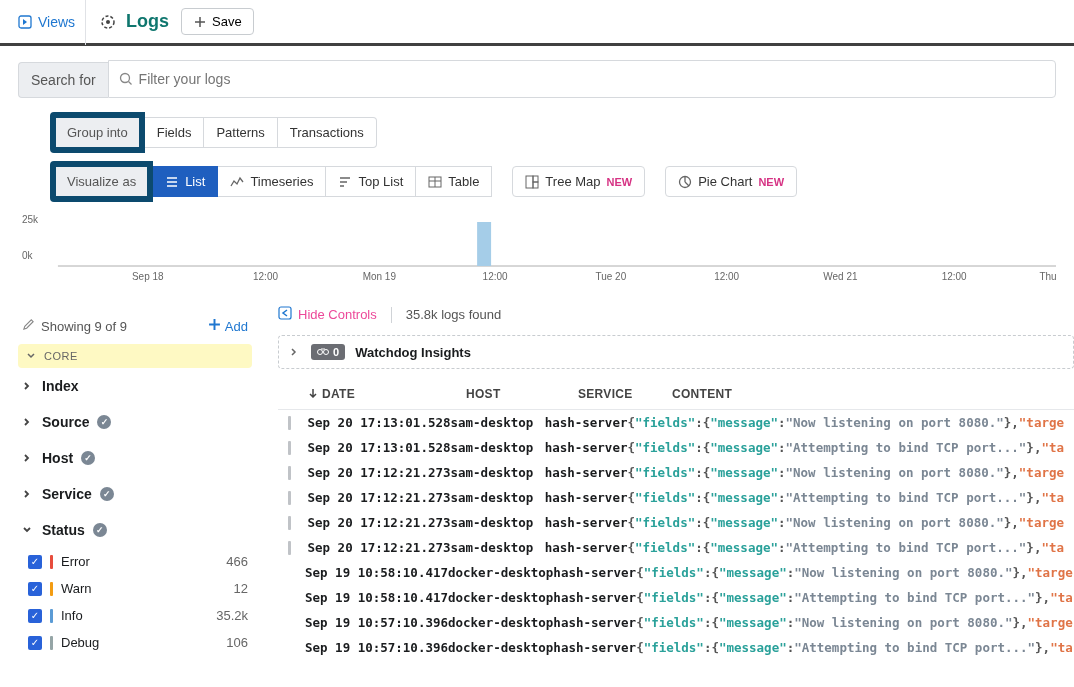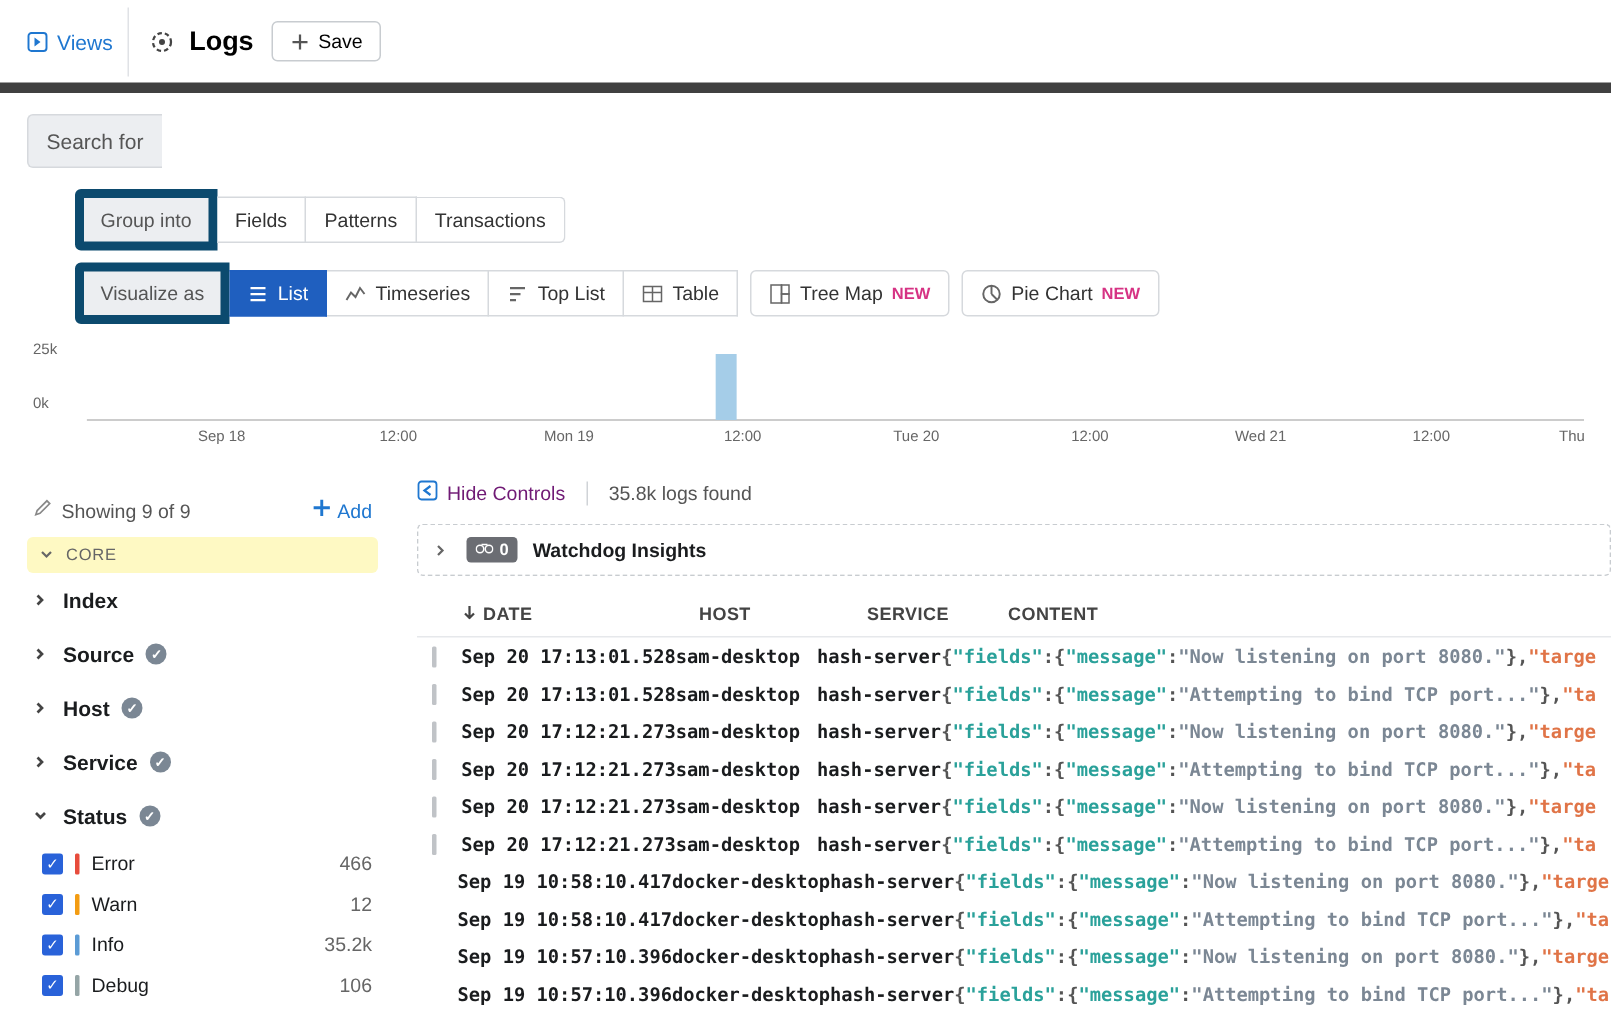--- a/index.html
+++ b/index.html
@@ -1,32 +1,32 @@
 <!DOCTYPE html>
 <html><head>
 <meta charset="utf-8">
 <style>
 * { box-sizing: border-box; margin: 0; padding: 0; }
 body { font-family: -apple-system, BlinkMacSystemFont, "Segoe UI", Helvetica, Arial, sans-serif; font-size: 13px; color: #1a1c1e; background: #fff; overflow: hidden; }
-.topbar { display: flex; align-items: center; height: 62px; border-bottom: 7px solid #404040; padding: 16px 8px; gap: 12px; }
+.topbar { display: flex; align-items: center; height: 46px; border-bottom: 3px solid #404040; padding: 16px 8px; gap: 12px; }
 .views-btn { display: flex; align-items: center; gap: 6px; color: #1f77d0; padding: 6px 10px; border-right: 1px solid #e0e2e6; height: 46px; cursor: pointer; font-size: 14px; }
-.logs-title { display: flex; align-items: center; gap: 8px; font-size: 18px; font-weight: 600; color: #000000; }
+.logs-title { display: flex; align-items: center; gap: 8px; font-size: 18px; font-weight: 600; color: #0f766e; }
 .save-btn { display: flex; align-items: center; gap: 5px; border: 1px solid #c8ccd0; background: #fff; border-radius: 4px; padding: 5px 11px; cursor: pointer; font-size: 13px; }
 .searchbar-row { display: flex; align-items: flex-end; padding: 14px 18px 10px 18px; gap: 0; }
 .search-for-label { background: #eceef1; border: 1px solid #d6d9dd; border-right: none; border-radius: 4px 0 0 4px; padding: 9px 12px; color: #555; font-size: 14px; }
 .search-input-wrap { flex: 1; display: flex; align-items: center; border: 1px solid #d6d9dd; border-radius: 0 4px 4px 0; padding: 0 10px; height: 38px; }
 .search-input-wrap input { flex: 1; border: none; outline: none; font-size: 14px; padding: 8px 6px; }
 .magnify { color: #888; display: inline-flex; }
 .group-row, .viz-row { display: flex; align-items: center; padding: 4px 18px 4px 50px; gap: 0; }
 .seg-label { background: #eceef1; border: 6px solid #0c4a6e; color: #555; padding: 7px 11px; font-size: 13px; border-radius: 4px 0 0 4px; }
 .seg-btn { border: 1px solid #d6d9dd; border-left: none; background: #fff; padding: 7px 12px; font-size: 13px; cursor: pointer; display: flex; align-items: center; gap: 6px; color: #333; }
 .seg-btn:last-child { border-radius: 0 4px 4px 0; }
 .seg-btn.active { background: #1f5fbf; color: #fff; border-color: #1f5fbf; }
 .new-badge { color: #d63384; font-size: 11px; font-weight: 600; }
-.seg-btn.detached { margin-left: 8px; border-left: 1px solid #d6d9dd; border-radius: 4px; text-align: center; }
+.seg-btn.detached { margin-left: 20px; border-left: 1px solid #d6d9dd; border-radius: 4px; text-align: center; }
 .ico { display: inline-flex; width: 14px; height: 14px; align-items: center; justify-content: center; color: #666; }
 .seg-btn.active .ico { color: #fff; }
 .chart-area { padding: 8px 18px 0 18px; position: relative; }
 .chart-svg { width: 100%; height: 78px; display: block; }
 .chart-ylabel { position: absolute; left: 22px; font-size: 10px; color: #666; }
 .main-split { display: flex; height: calc(687px - 46px - 62px - 72px - 86px); }
 .left-panel { width: 264px; padding: 14px 12px 0 18px; border-right: 0; }
 .facet-search { display: flex; align-items: center; border: 1px solid #d6d9dd; border-radius: 4px; padding: 6px 8px; gap: 6px; }
 .facet-search input { border: none; outline: none; flex: 1; font-size: 13px; }
 .facet-showing { display: flex; align-items: center; justify-content: space-between; padding: 12px 4px 10px 4px; font-size: 13px; color: #555; }
@@ -34,21 +34,21 @@
 .core-header { background: #fef9c3; border-radius: 4px; padding: 6px 8px; font-size: 11px; color: #666; letter-spacing: .5px; display: flex; align-items: center; gap: 6px; }
 .facet-group { padding: 10px 4px; font-size: 14px; font-weight: 600; display: flex; align-items: center; gap: 8px; cursor: pointer; }
 .facet-group .chk-ico { width: 14px; height: 14px; border-radius: 50%; background: #7b8794; display: inline-flex; align-items: center; justify-content: center; color: #fff; font-size: 9px; }
 .status-row { display: flex; align-items: center; justify-content: space-between; padding: 6px 4px 6px 10px; font-size: 13px; }
 .status-row .left { display: flex; align-items: center; gap: 8px; }
 .chk { width: 14px; height: 14px; background: #2962d9; border-radius: 2px; display: inline-flex; align-items: center; justify-content: center; color: #fff; font-size: 10px; }
 .status-bar { width: 3px; height: 14px; border-radius: 1px; }
 .status-count { color: #666; }
 .right-panel { flex: 1; padding: 14px 0 0 14px; min-width: 0; }
 .rp-top { display: flex; align-items: center; gap: 14px; padding: 0 0 12px 0; font-size: 13px; }
-.hide-controls { color: #701a75; display: flex; align-items: center; gap: 6px; cursor: pointer; }
+.hide-controls { color: #ec4899; display: flex; align-items: center; gap: 6px; cursor: pointer; }
 .vdiv { width: 1px; height: 16px; background: #d0d3d7; }
 .logs-found { color: #555; }
 .watchdog { border: 1px dashed #c8ccd0; border-radius: 4px; padding: 8px 10px; display: flex; align-items: center; gap: 10px; font-size: 13px; font-weight: 600; }
 .wd-badge { background: #6b6d73; color: #fff; border-radius: 3px; padding: 2px 6px; display: flex; align-items: center; gap: 4px; font-size: 11px; }
 .table-wrap { margin-top: 10px; overflow: hidden; }
 .thdr { display: flex; padding: 8px 10px; font-size: 12px; font-weight: 700; color: #444; border-bottom: 1px solid #e6e8eb; letter-spacing: .3px; }
 .col-ind { width: 20px; }
 .col-date { width: 158px; display: flex; align-items: center; gap: 4px; }
 .col-host { width: 112px; }
 .col-svc { width: 94px; }
@@ -90,20 +90,29 @@
       <svg width="12" height="12" viewBox="0 0 12 12">
           <path d="M6 1v10M1 6h10" stroke="#555" stroke-width="1.5"></path>
         </svg>
     </span>
     <span>Save</span>
   </button>
 </div>
 
 <div class="searchbar-row">
   <div class="search-for-label">Search for</div>
+  <div class="search-input-wrap">
+    <span class="magnify">
+      <svg width="14" height="14" viewBox="0 0 14 14">
+          <circle cx="6" cy="6" r="4.5" fill="none" stroke="#888" stroke-width="1.3"></circle>
+          <path d="M9.5 9.5l3 3" stroke="#888" stroke-width="1.3"></path>
+        </svg>
+    </span>
+    <input type="text" placeholder="Filter your logs" style="">
+  </div>
 </div>
 
 <div class="group-row">
   <div class="seg-label">Group into</div>
   <div class="seg-btn">Fields</div>
   <div class="seg-btn">Patterns</div>
   <div class="seg-btn">Transactions</div>
 </div>
 
 <div class="viz-row">

